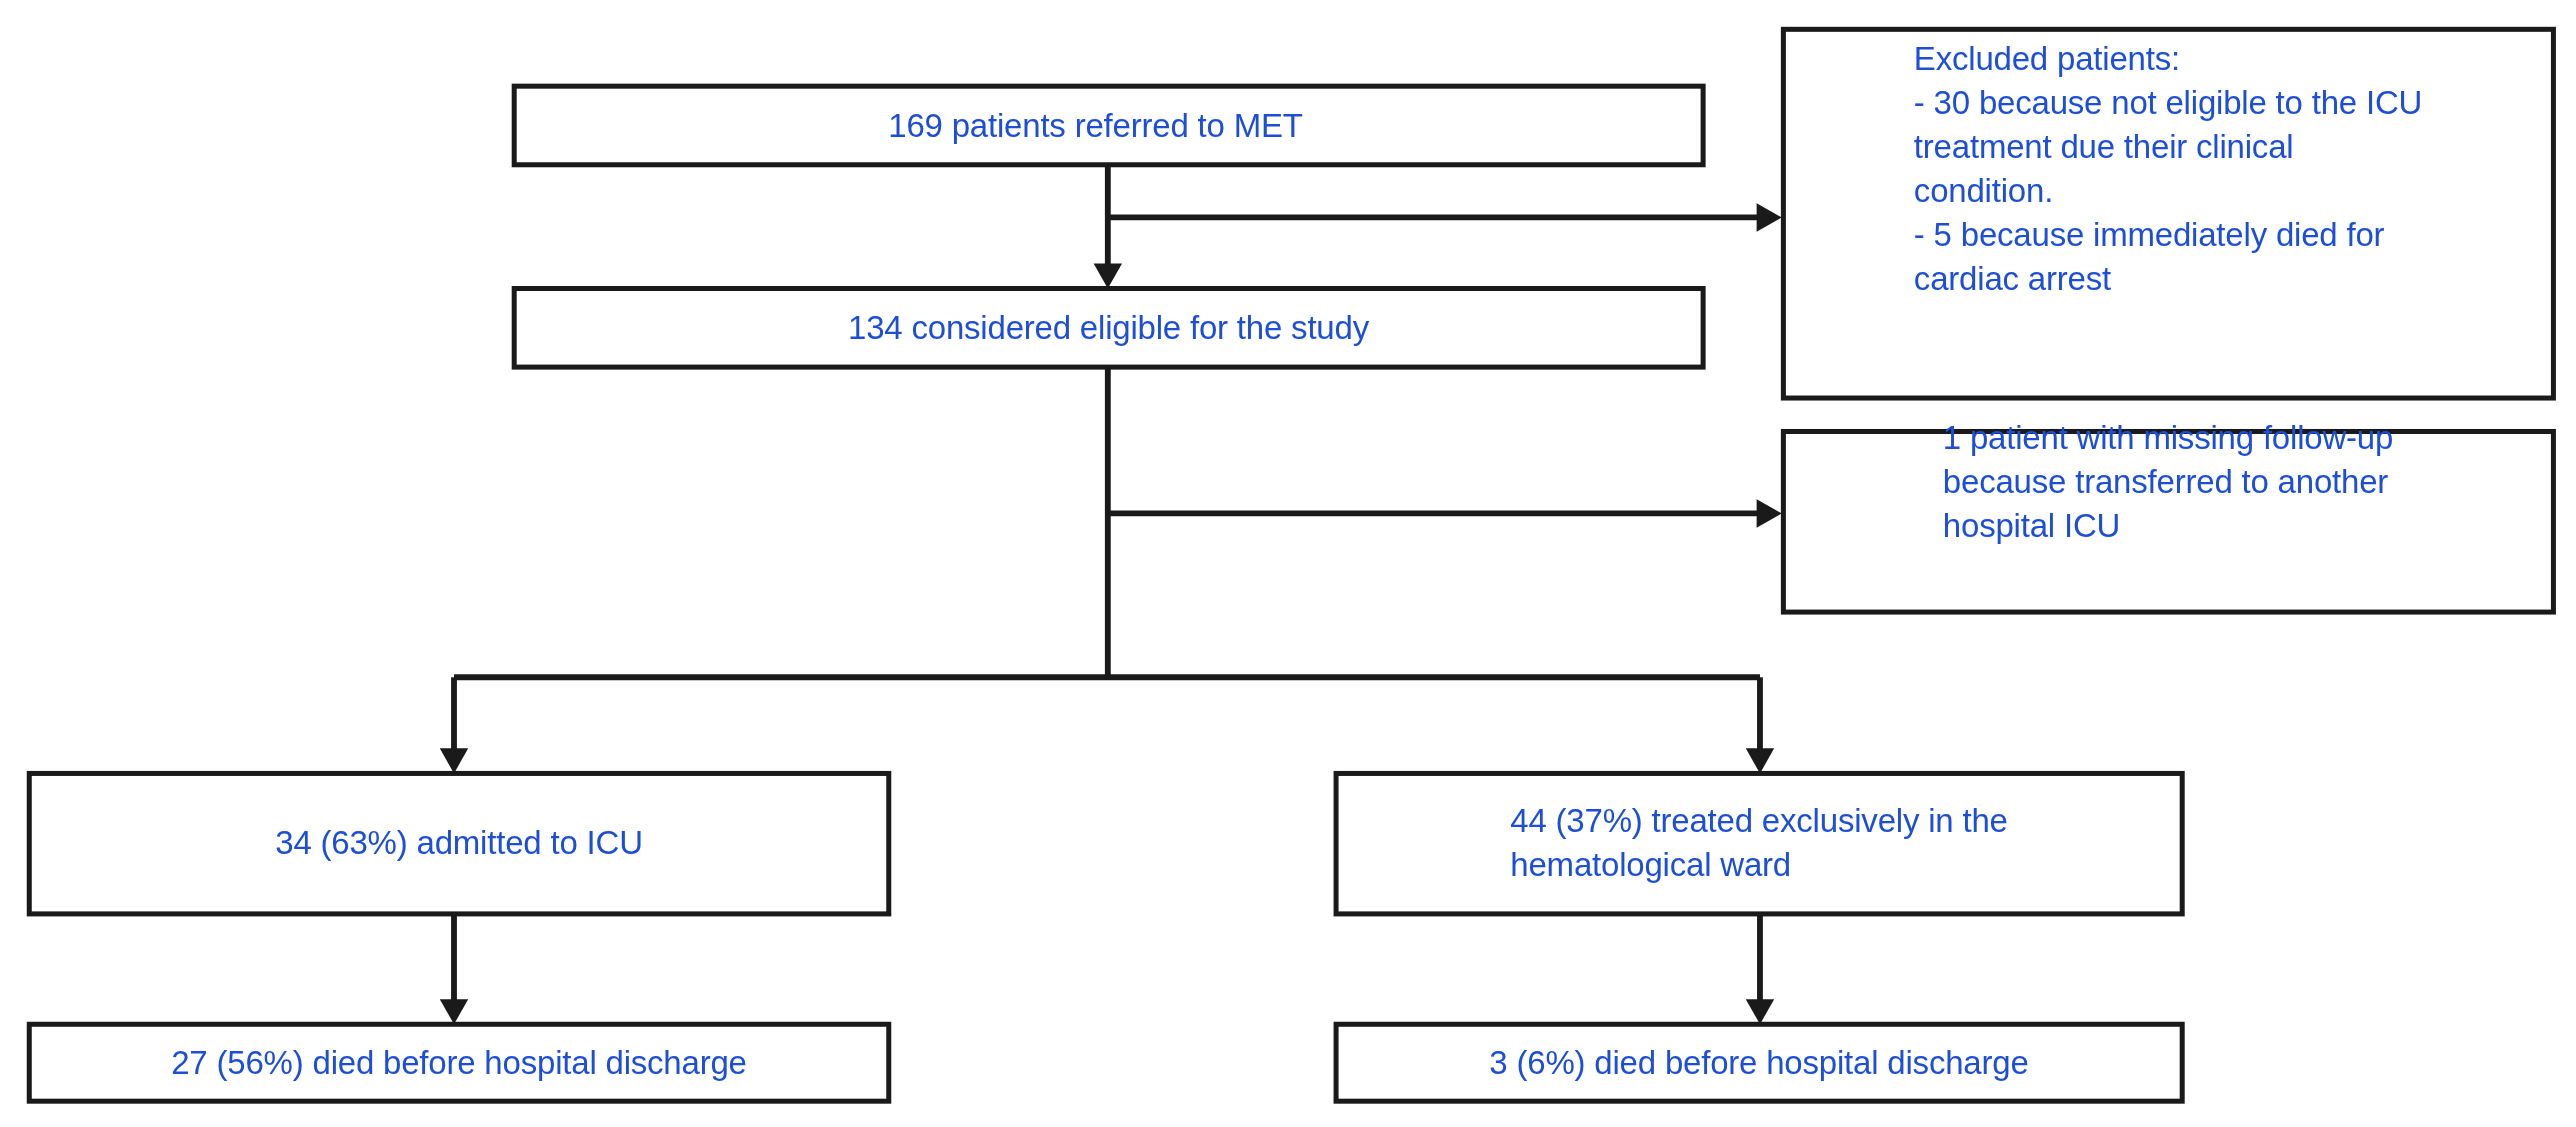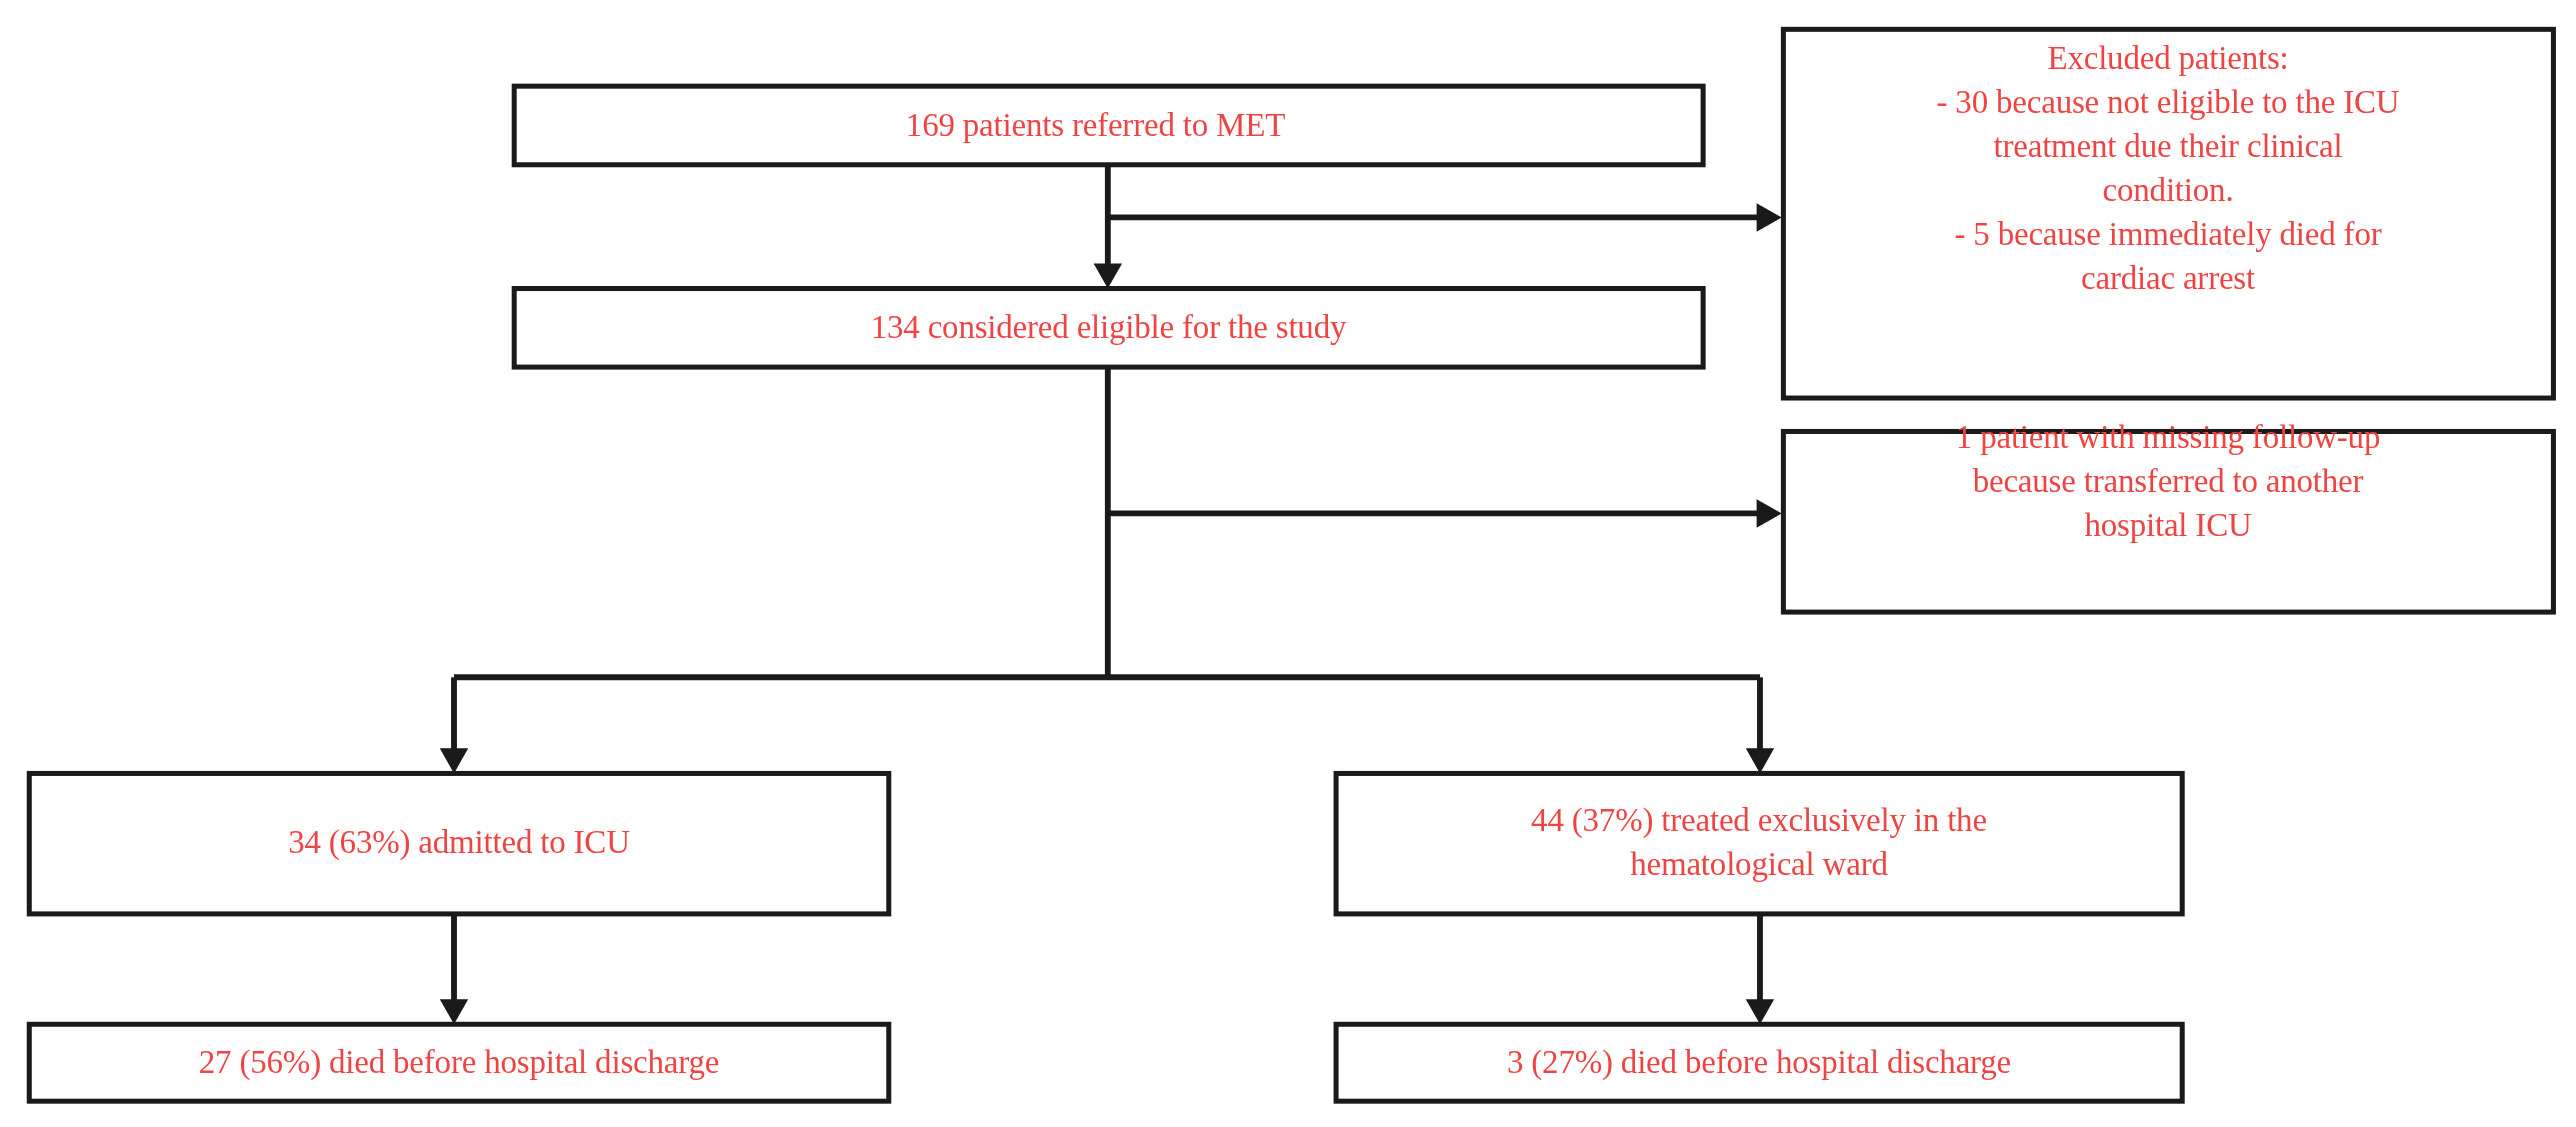--- a/index.html
+++ b/index.html
@@ -37,23 +37,22 @@
     stroke: #1a1a1a;
     stroke-width: 7;
     fill: none;
     stroke-linecap: butt;
   }
   .node-label {
     position: absolute;
     display: flex;
     align-items: center;
     justify-content: center;
-    text-align: center;
-    color: #ef4444;
-    font-family: Liberation Serif, serif;
+    color: #1d4ed8;
+    font-family: Liberation Sans, sans-serif;
     font-size: 33px;
     line-height: 1.33;
     letter-spacing: -0.2px;
     white-space: pre-line;
     box-sizing: border-box;
     padding: 0 11.7px;
     pointer-events: none;
   }
   .node-label.align-top {
     align-items: flex-start;
@@ -105,17 +104,17 @@
 - 5 because immediately died for
 cardiac arrest</div>
       <div class="node-label" style="left: 514px; top: 288px; width: 1189px; height: 79px;">134 considered eligible for the study</div>
       <div class="node-label align-top" style="left: 1783px; top: 408px; width: 770px; height: 181px;">1 patient with missing follow-up
 because transferred to another
 hospital ICU</div>
       <div class="node-label" style="left: 29px; top: 773px; width: 860px; height: 140px;">34 (63%) admitted to ICU</div>
       <div class="node-label" style="left: 1336px; top: 773px; width: 846px; height: 140px;">44 (37%) treated exclusively in the
 hematological ward</div>
       <div class="node-label" style="left: 29px; top: 1024px; width: 860px; height: 77px;">27 (56%) died before hospital discharge</div>
-      <div class="node-label" style="left: 1336px; top: 1024px; width: 846px; height: 77px;">3 (27%) died before hospital discharge</div>
+      <div class="node-label" style="left: 1336px; top: 1024px; width: 846px; height: 77px;">3 (6%) died before hospital discharge</div>
     </div>
 
 </div>
 
 
 </body></html>

